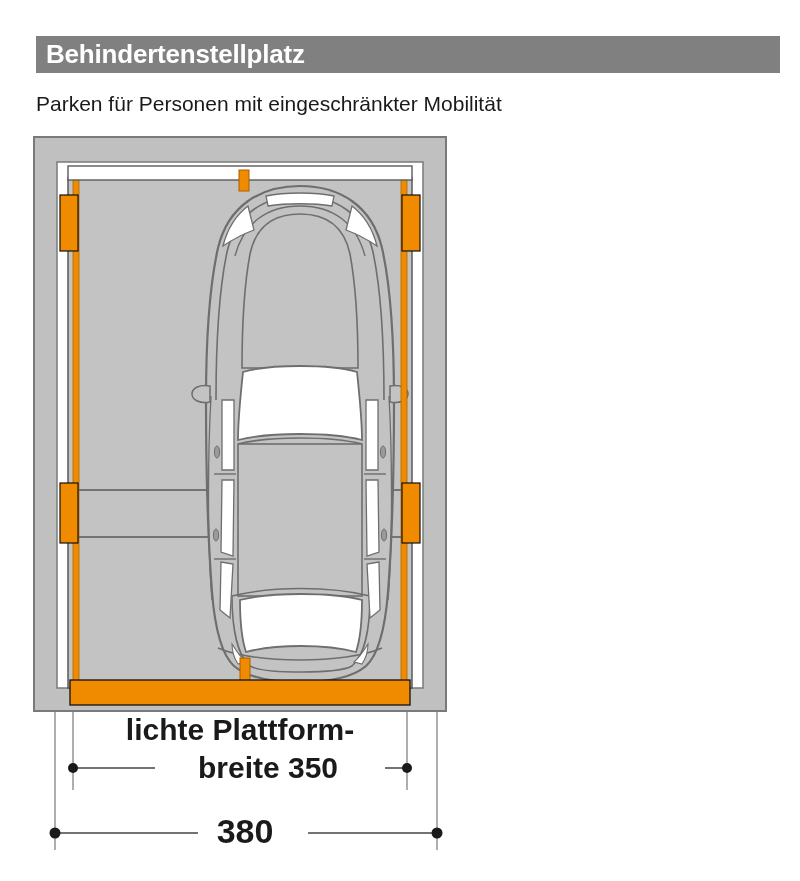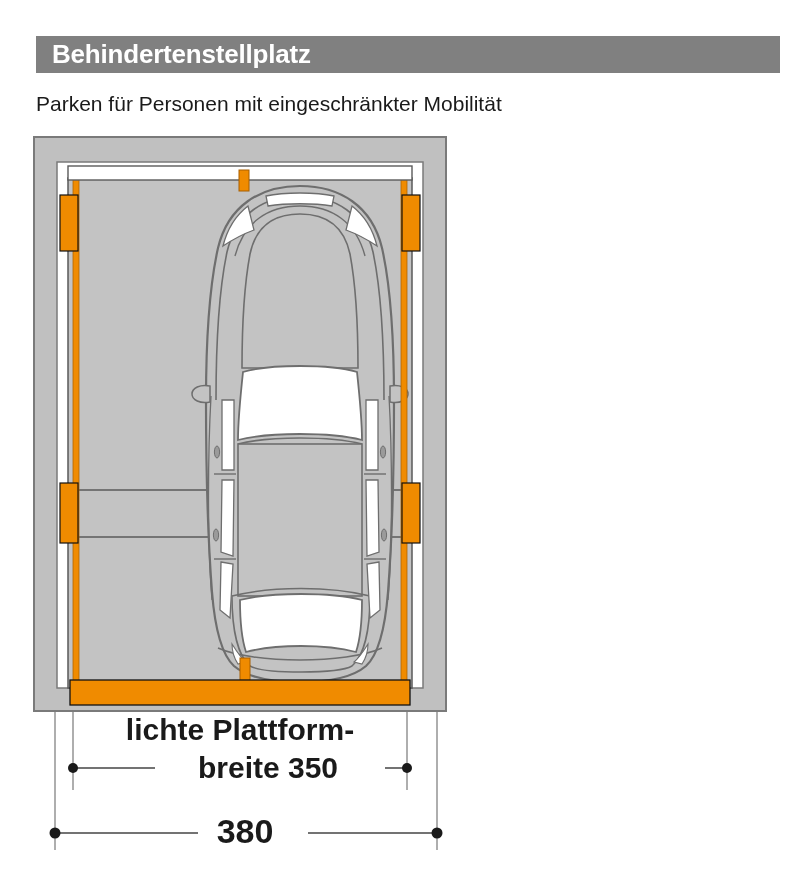--- a/index.html
+++ b/index.html
@@ -25,21 +25,21 @@
     height: 37px;
     background: #808080;
     display: flex;
     align-items: center;
   }
   #header-title {
     color: #ffffff;
     font-size: 26px;
     font-weight: bold;
     letter-spacing: -0.2px;
-    padding-left: 16px;
+    padding-left: 10px;
     white-space: nowrap;
   }
   #subtitle {
     position: absolute;
     left: 36px;
     top: 92px;
     font-size: 21px;
     color: #1a1a1a;
     white-space: nowrap;
     text-align: center;

